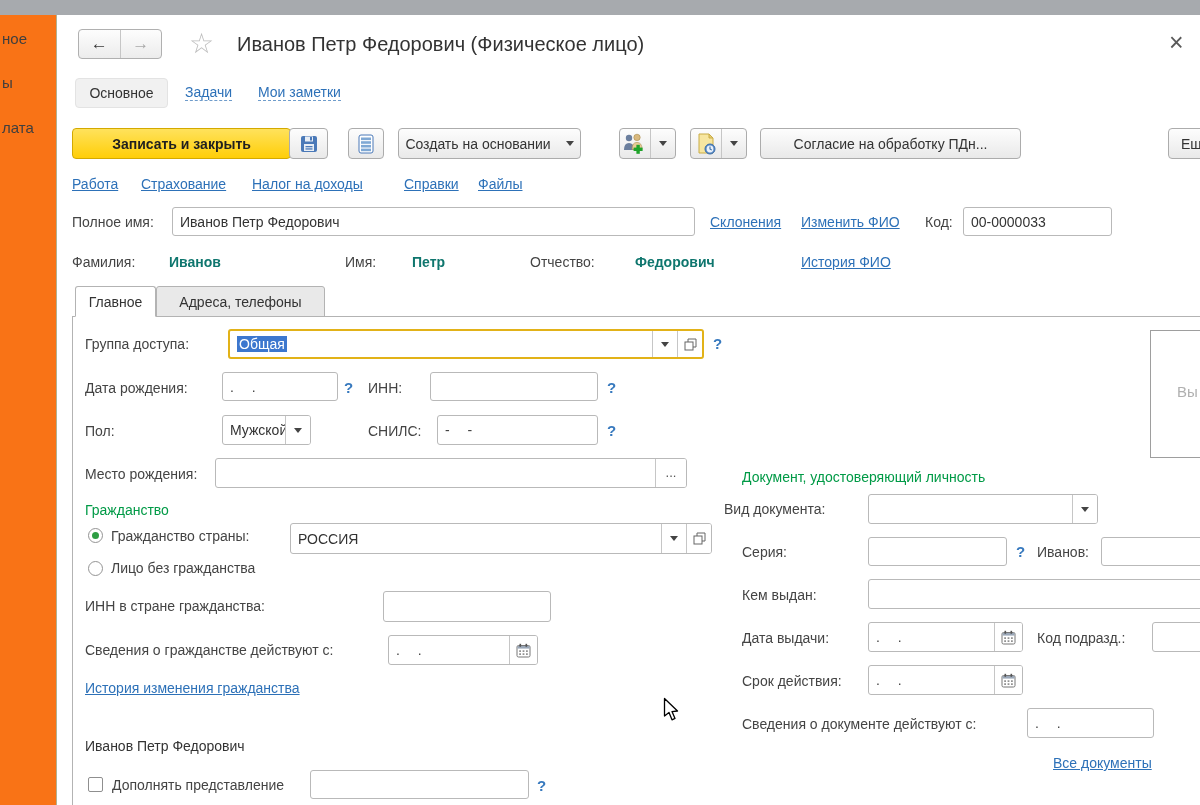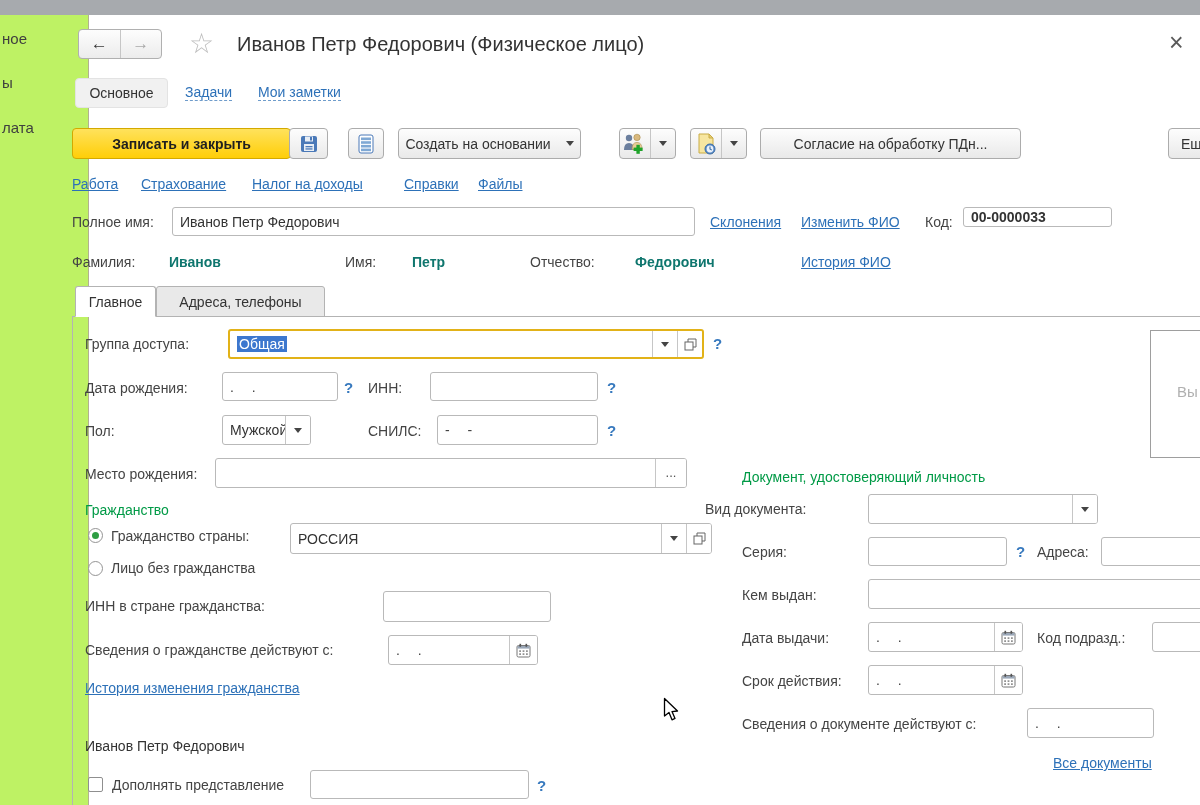--- a/index.html
+++ b/index.html
@@ -28,21 +28,21 @@
   .tab-active{background:#fff;border:1px solid #B3B3B3;border-bottom:1px solid #fff;z-index:2;}
   .tab-inactive{background:#E9E9E9;border:1px solid #B3B3B3;}
 </style>
 </head>
 <body>
 
 <div id="screen">
 
   <div class="abs" style="left:0;top:0;width:1200px;height:15px;background:#A7AAAE;"></div>
 
-  <div class="abs" style="left:0;top:15px;width:56px;height:790px;background:#bef264;border-right:1px solid #B2B190;padding-left:32px;">
+  <div class="abs" style="left:0;top:15px;width:56px;height:790px;background:#f97316;border-right:1px solid #B2B190;">
     <div style="position:absolute;left:2px;top:15px;font-size:15px;color:#3F3F3F;white-space:nowrap;">ное</div>
     <div style="position:absolute;left:2px;top:59px;font-size:15px;color:#3F3F3F;white-space:nowrap;">ы</div>
     <div style="position:absolute;left:2px;top:104px;font-size:15px;color:#3F3F3F;white-space:nowrap;">лата</div>
   </div>
 
   <div class="abs" style="left:78px;top:29px;width:84px;height:30px;border:1px solid #B0B0B0;border-radius:4px;background:linear-gradient(#FDFDFD,#ECECEC);display:flex;box-sizing:border-box;">
     <div style="flex:1;display:flex;align-items:center;justify-content:center;border-right:1px solid #C6C6C6;cursor:pointer;">
       <span style="font-size:17px;font-weight:bold;color:#3A3A3A;">←</span>
     </div>
     <div style="flex:1;display:flex;align-items:center;justify-content:center;cursor:pointer;">
@@ -134,21 +134,21 @@
   <div class="link" style="left:404px;top:176px;">Справки</div>
   <div class="link" style="left:478px;top:176px;">Файлы</div>
 
   <div class="lbl" style="left:72px;top:214px;">Полное имя:</div>
   <div class="field" style="left:172px;top:207px;width:523px;height:29px;">
     <span class="fval">Иванов Петр Федорович</span>
   </div>
   <div class="link" style="left:710px;top:214px;">Склонения</div>
   <div class="link" style="left:801px;top:214px;">Изменить ФИО</div>
   <div class="lbl" style="left:925px;top:214px;">Код:</div>
-  <div class="field" style="left:963px;top:207px;width:149px;height:20px;font-weight:bold;">
+  <div class="field" style="left:963px;top:207px;width:149px;height:29px;">
     <span class="fval">00-0000033</span>
   </div>
 
   <div class="lbl" style="left:72px;top:254px;">Фамилия:</div>
   <div class="lbl bold" style="left:141px;top:254px;">Иванов</div>
   <div class="lbl" style="left:345px;top:254px;">Имя:</div>
   <div class="lbl bold" style="left:384px;top:254px;">Петр</div>
   <div class="lbl" style="left:530px;top:254px;">Отчество:</div>
   <div class="lbl bold" style="left:607px;top:254px;">Федорович</div>
   <div class="link" style="left:801px;top:254px;">История ФИО</div>
@@ -256,34 +256,34 @@
   <div class="lbl" style="left:85px;top:738px;color:#333;">Иванов Петр Федорович</div>
   <div class="checkbox" style="left:88px;top:777px;"></div>
   <div class="lbl" style="left:112px;top:777px;">Дополнять представление</div>
   <div class="field" style="left:310px;top:770px;width:219px;height:29px;">
       <span class="fval"></span>
     </div>
   <div class="help" style="left:537px;top:777px;">?</div>
 
   <div class="green" style="left:742px;top:469px;">Документ, удостоверяющий личность</div>
 
-  <div class="lbl" style="left:705px;top:501px;">Вид документа:</div>
+  <div class="lbl" style="left:724px;top:501px;">Вид документа:</div>
   <div class="field" style="left:868px;top:494px;width:230px;height:30px;">
     <span class="fval"></span>
     <span class="seg">
         <span class="arrow-down"></span>
       </span>
   </div>
 
   <div class="lbl" style="left:742px;top:544px;">Серия:</div>
   <div class="field" style="left:868px;top:537px;width:139px;height:29px;">
       <span class="fval"></span>
     </div>
   <div class="help" style="left:1016px;top:543px;">?</div>
-  <div class="lbl" style="left:1037px;top:544px;">Адреса:</div>
+  <div class="lbl" style="left:1037px;top:544px;">Иванов:</div>
   <div class="field" style="left:1101px;top:537px;width:160px;height:29px;">
       <span class="fval"></span>
     </div>
 
   <div class="lbl" style="left:742px;top:587px;">Кем выдан:</div>
   <div class="field" style="left:868px;top:579px;width:393px;height:30px;">
       <span class="fval"></span>
     </div>
 
   <div class="lbl" style="left:742px;top:630px;">Дата выдачи:</div>

